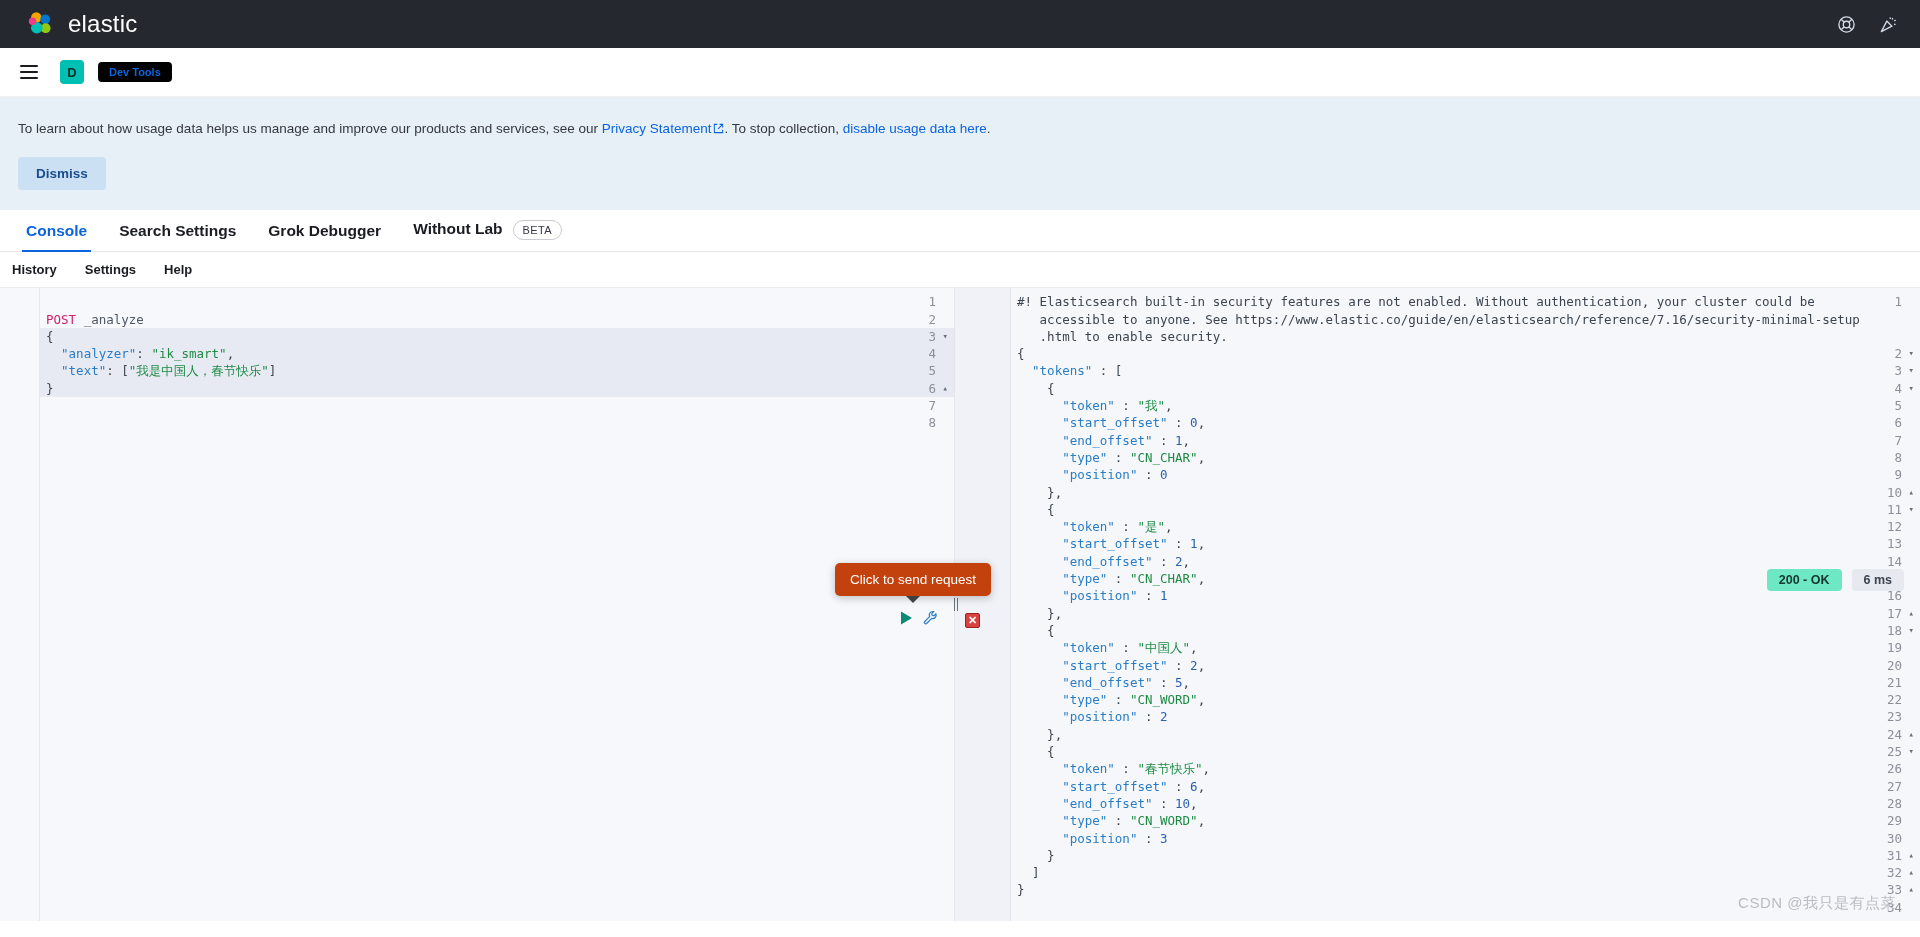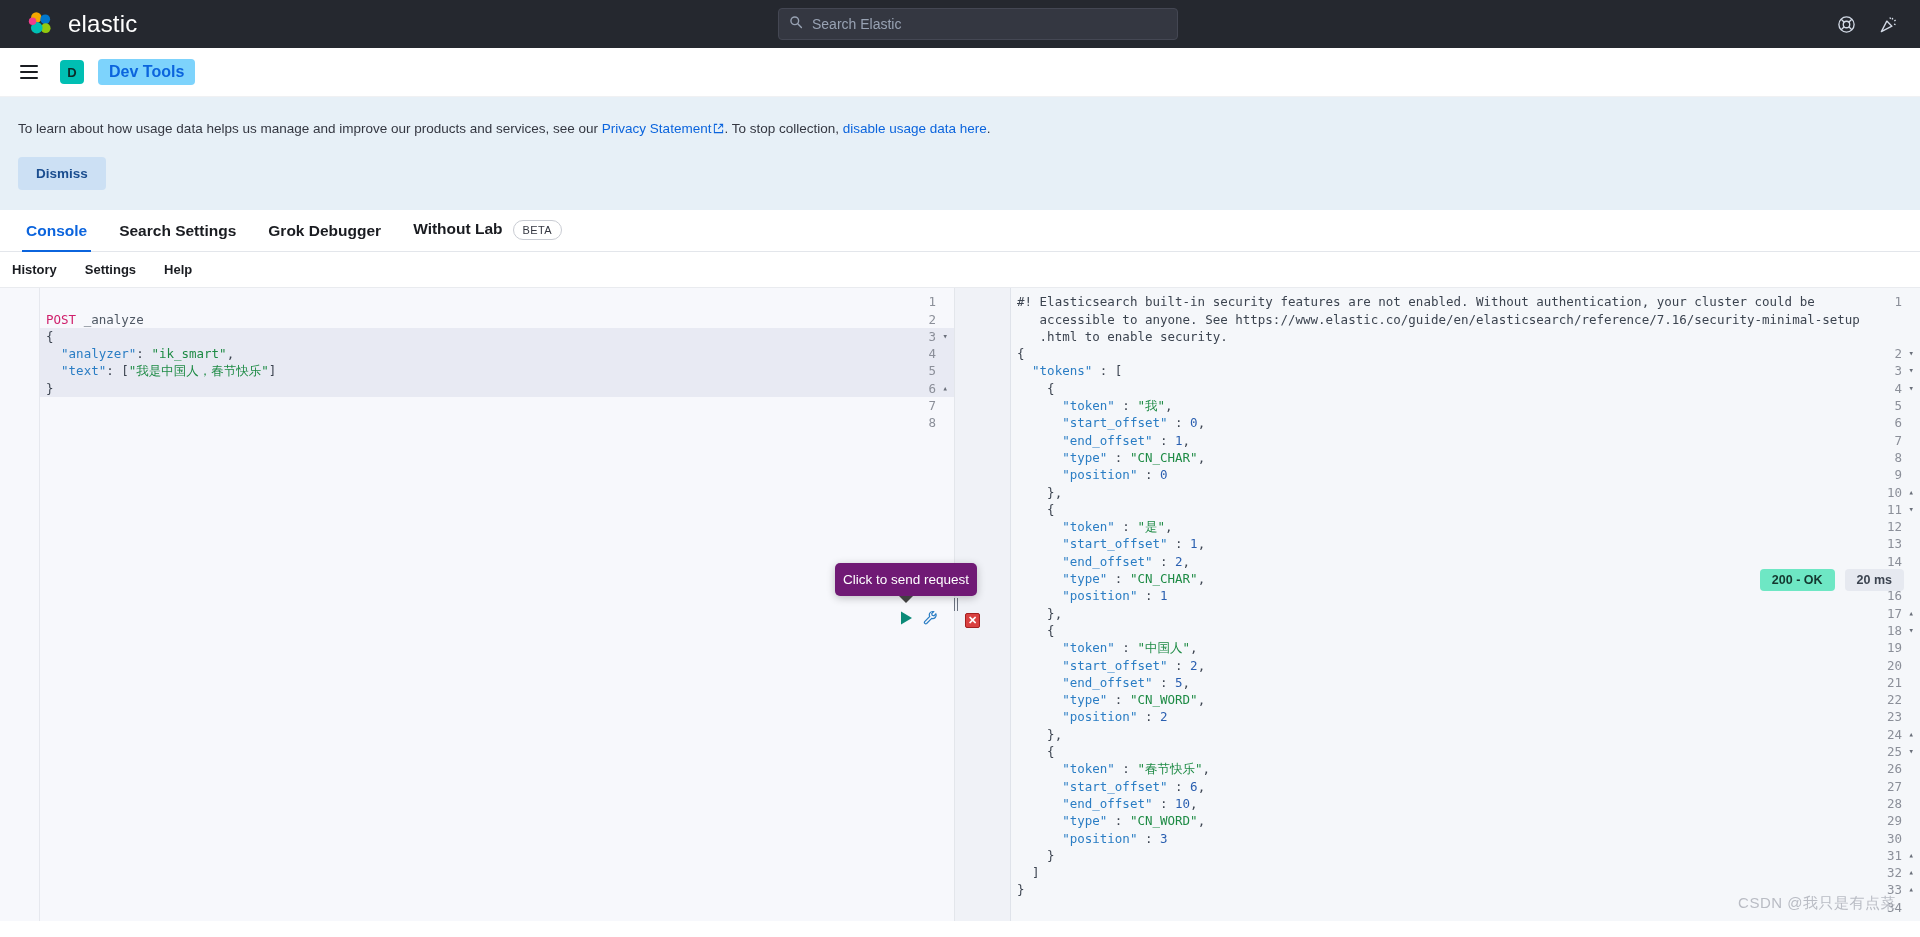--- a/index.html
+++ b/index.html
@@ -33,21 +33,21 @@
   }
   .hamburger { width: 34px; height: 34px; display: flex; flex-direction: column;
     justify-content: center; align-items: center; gap: 4px; cursor: pointer; }
   .hamburger span { display: block; width: 18px; height: 2px; background: #1a1c21; border-radius: 1px; }
   .space-avatar {
     width: 24px; height: 24px; border-radius: 4px; background: #00bfb3;
     color: #0b2b28; font-size: 13px; font-weight: 700; display: flex;
     align-items: center; justify-content: center; cursor: pointer;
   }
   .crumb-badge {
-    background: #7dd3fc; color: #0b64dd; font-size: 16px; font-weight: 600;
+    background: #000000; color: #0b64dd; font-size: 11px; font-weight: 600;
     padding: 4px 11px; border-radius: 4px; cursor: pointer; text-align: right;
   }
 
   
   .banner { background: #e7f0f7; padding: 22px 18px 20px 18px; }
   .banner-title { color: #0b64dd; font-size: 16px; font-weight: 600; margin-bottom: 14px; }
   .banner-text { color: #343741; font-size: 13.5px; line-height: 1.5; margin-bottom: 17px; }
   .banner-text a { color: #0b64dd; text-decoration: none; }
   .ext-icon { display: inline-block; vertical-align: -1px; margin-left: 2px; }
   .dismiss-btn {
@@ -126,22 +126,22 @@
 
   
   .editor-actions {
     position: absolute; left: 900px; top: 322px; display: flex; align-items: center; gap: 10px; z-index: 6;
   }
   .play-btn { cursor: pointer; }
   .wrench-btn { cursor: pointer; }
 
   .tooltip {
     position: absolute; left: 835px; top: 275px; z-index: 20;
-    background: #701a75; color: #fff; font-size: 13.5px; font-weight: 400;
-    padding: 9px 8px; border-radius: 5px; box-shadow: 0 2px 8px rgba(0,0,0,.24);
+    background: #c2410c; color: #fff; font-size: 13.5px; font-weight: 400;
+    padding: 9px 15px; border-radius: 5px; box-shadow: 0 2px 8px rgba(0,0,0,.24);
   }
   .tooltip:after {
     content: ""; position: absolute; left: 50%; margin-left: -7px; bottom: -7px;
     border-left: 7px solid transparent; border-right: 7px solid transparent;
     border-top: 7px solid #404040;
   }
 
   .err-marker {
     position: absolute; left: 965px; top: 325px; width: 15px; height: 15px;
     background: #d94040; border: 1px solid #a32020; border-radius: 2px;
@@ -187,29 +187,20 @@
         <circle cx="11" cy="9" r="5.6" fill="#f5a700"></circle>
         <circle cx="20.5" cy="11" r="5.2" fill="#0077cc"></circle>
         <circle cx="21" cy="20.5" r="5.2" fill="#93c90e"></circle>
         <circle cx="11.5" cy="20" r="6.2" fill="#00bfb3"></circle>
         <circle cx="7" cy="13" r="4" fill="#ee3e8b"></circle>
       </svg>
     </span>
     <span class="brand-name">elastic</span>
   </div>
 
-  <div class="global-search">
-    <span>
-      <svg width="14" height="14" viewBox="0 0 16 16" fill="none" stroke="#98a2b3" stroke-width="1.6">
-        <circle cx="6.6" cy="6.6" r="4.4"></circle>
-          <line x1="10" y1="10" x2="14.2" y2="14.2" stroke-linecap="round"></line>
-      </svg>
-    </span>
-    <span class="ph">Search Elastic</span>
-  </div>
 
   <div class="top-icons">
     <span class="top-icon">
       <svg width="19" height="19" viewBox="0 0 20 20" fill="none" stroke="#d3dae6" stroke-width="1.4">
         <circle cx="10" cy="10" r="8"></circle>
           <circle cx="10" cy="10" r="3.4"></circle>
         <line x1="4.4" y1="4.4" x2="7.6" y2="7.6"></line>
           <line x1="12.4" y1="12.4" x2="15.6" y2="15.6"></line>
         <line x1="15.6" y1="4.4" x2="12.4" y2="7.6"></line>
           <line x1="7.6" y1="12.4" x2="4.4" y2="15.6"></line>
@@ -300,17 +291,17 @@
       </svg>
     </span>
   </div>
 
   <div class="err-marker">✕</div>
 
   <div class="tooltip">Click to send request</div>
 
   <div class="status-wrap">
     <span class="badge-ok">200 - OK</span>
-    <span class="badge-ms">20 ms</span>
+    <span class="badge-ms">6 ms</span>
   </div>
 
   <div class="watermark">CSDN @我只是有点菜</div>
 </div>
 
 </body></html>

